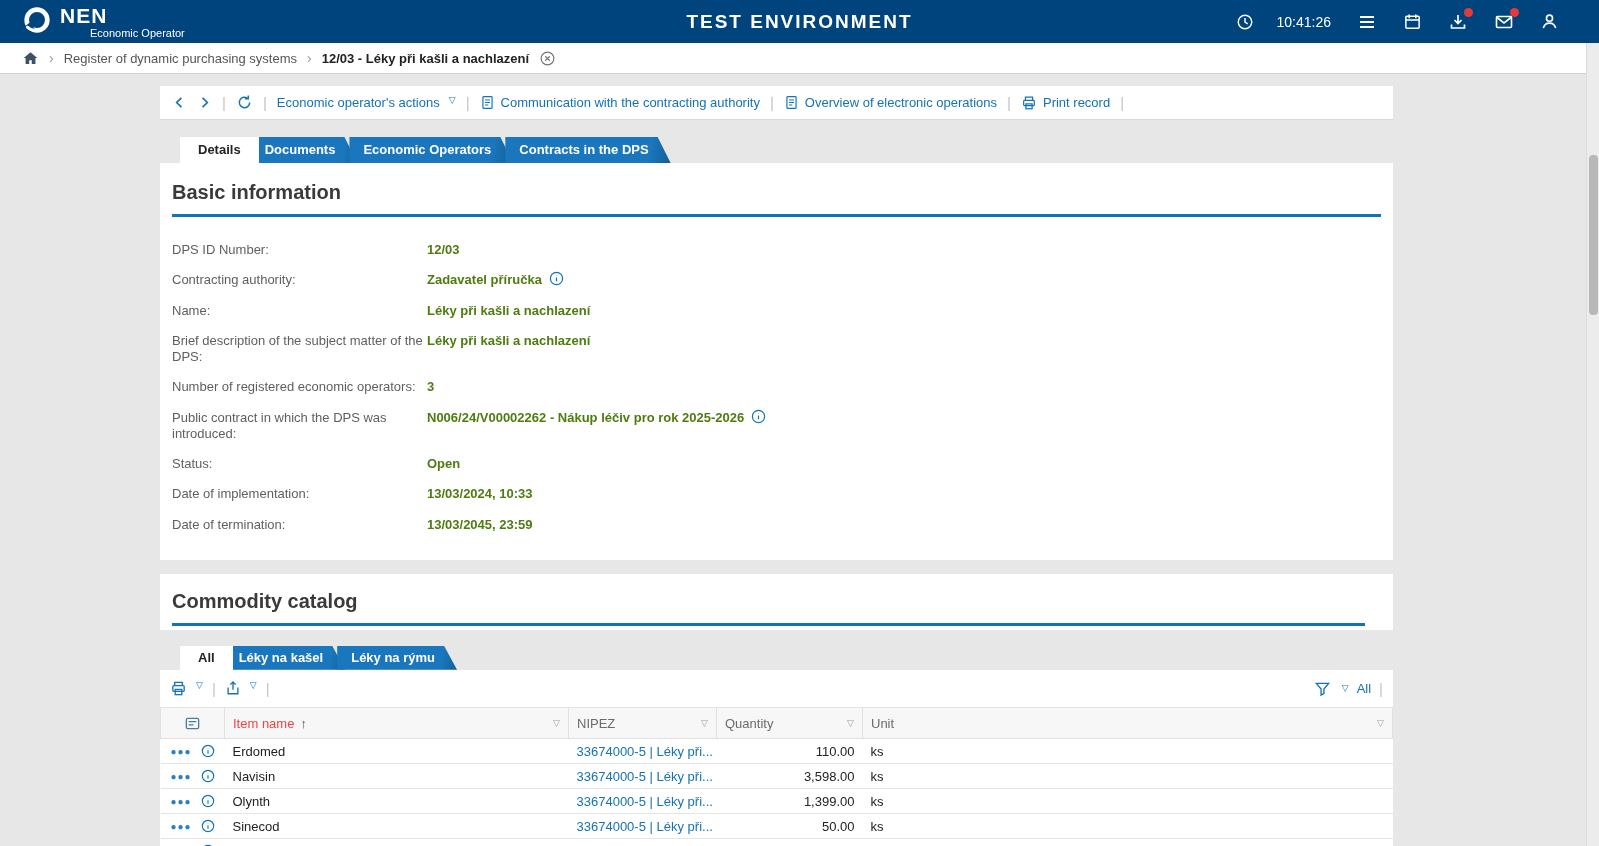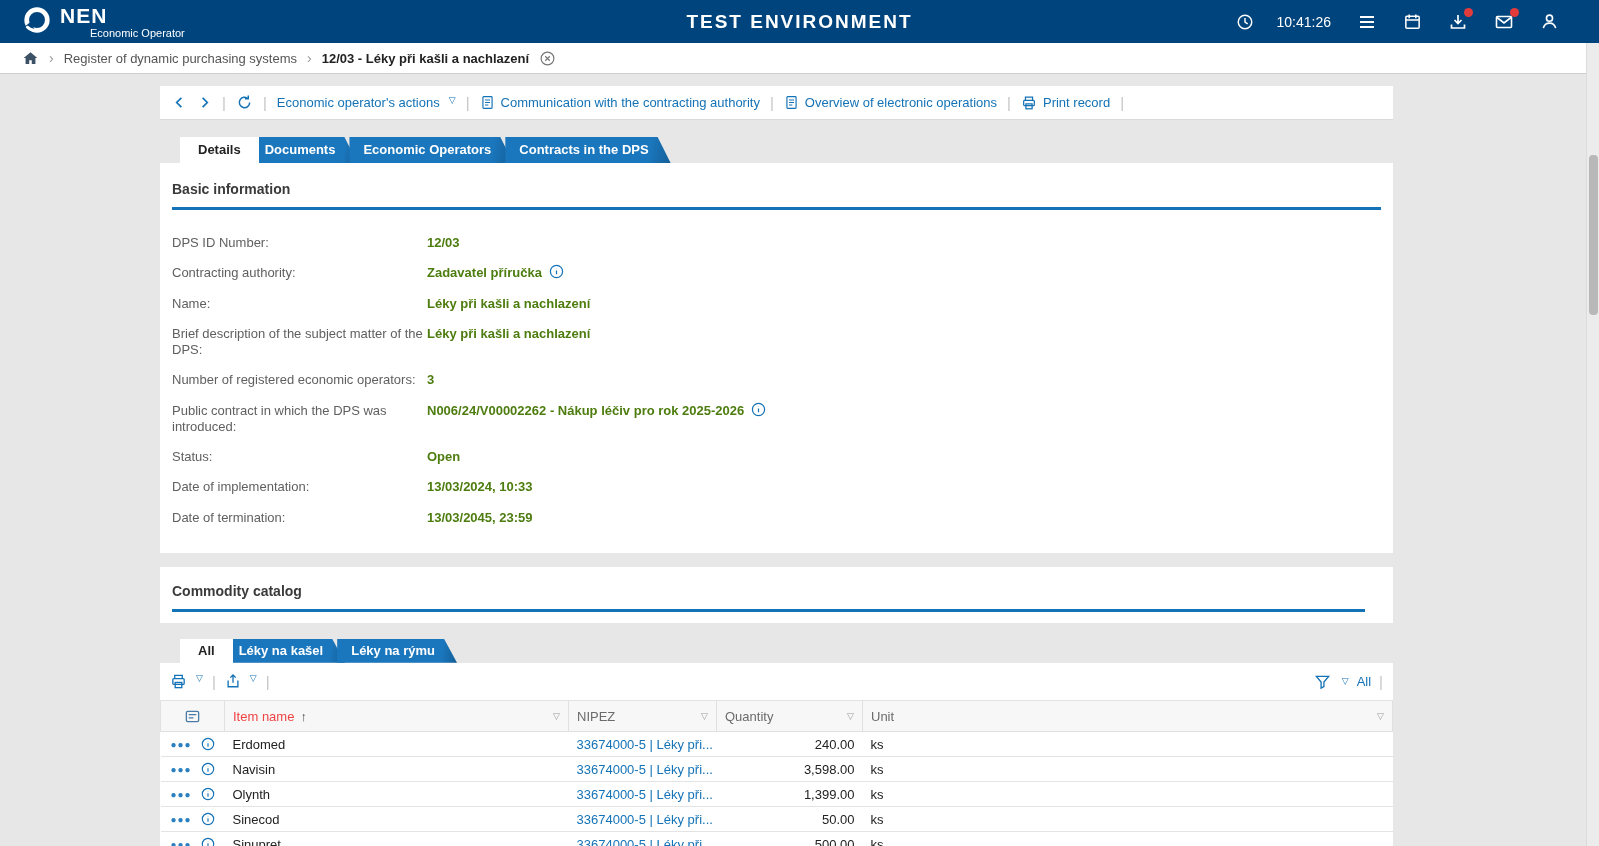--- a/index.html
+++ b/index.html
@@ -41,21 +41,21 @@
   .tabs-row { display:flex; margin-top:17px; height:26px; align-items:center;padding-left:20px; }
   .tab { height:26px; line-height:26px; padding:0 22px 0 14px; font-weight:bold; font-size:13px; cursor:pointer; position:relative; }
   .tab.blue { color:#fff; background:linear-gradient(100deg,#1b77bd 86%,#135e98 100%);
     clip-path:polygon(0 0, calc(100% - 13px) 0, 100% 100%, 0 100%); margin-left:-8px; }
   .tab.active { background:#fff; color:#222; z-index:2; padding:0 18px; }
   .tabs-row.catalog { margin-top:16px; height:24px; }
   .tabs-row.catalog .tab { height:24px; line-height:24px; }
 
   
   .section-box { padding:14px 12px 18px 12px; }
-  .sec-title { font-size:14px; font-weight:bold; color:#3a3a3a; padding:4px 0 10px 0; }
+  .sec-title { font-size:20px; font-weight:bold; color:#3a3a3a; padding:4px 0 10px 0; }
   .sec-rule { height:3px; background:#1472b6; margin-bottom:6px; }
 
   
   .fields { padding:12px 0 2px 0; }
   .frow { display:flex; padding:7px 0; }
   .flabel { width:255px; color:#5f5f5f; line-height:1.25; flex-shrink:0; }
   .fvalue { font-weight:bold; color:#4d7c0f; display:flex; align-items:flex-start; gap:7px; line-height:1.25; }
   .info-ic { color:#1472b6; flex-shrink:0; margin-top:-1px; cursor:pointer; }
 
   
@@ -399,21 +399,21 @@
             <span>
                   <svg viewBox="0 0 16 16" width="14" height="14" fill="none" stroke="#1472b6" stroke-width="1.3">
                     <circle cx="8" cy="8" r="6.5"></circle>
                     <path d="M8 7v4M8 4.6v.2"></path>
                   </svg>
                 </span>
           </span>
             </td>
           <td>Erdomed</td>
           <td class="c-nipez"><a>33674000-5 | Léky při...</a></td>
-          <td class="c-qty">240.00</td>
+          <td class="c-qty">110.00</td>
           <td>ks</td>
         </tr>
         <tr>
           <td class="c-tools">
               <span class="row-tools">
             <span class="dots">●●●</span>
             <span>
                   <svg viewBox="0 0 16 16" width="14" height="14" fill="none" stroke="#1472b6" stroke-width="1.3">
                     <circle cx="8" cy="8" r="6.5"></circle>
                     <path d="M8 7v4M8 4.6v.2"></path>

